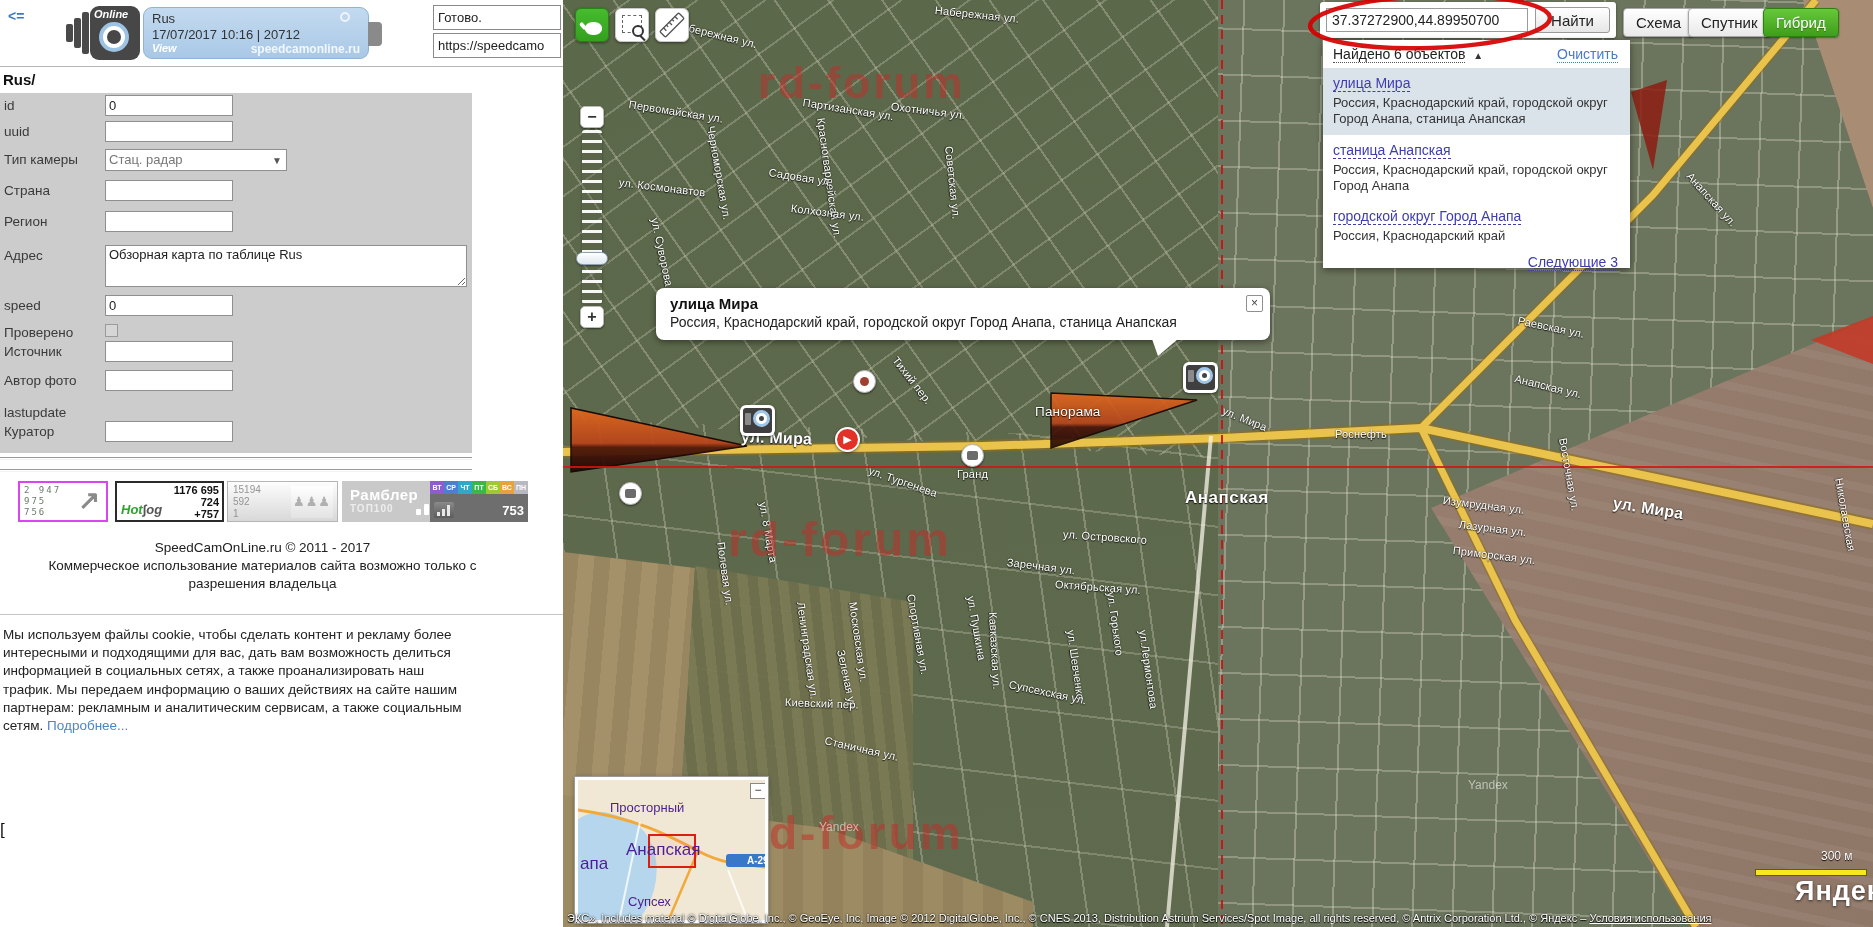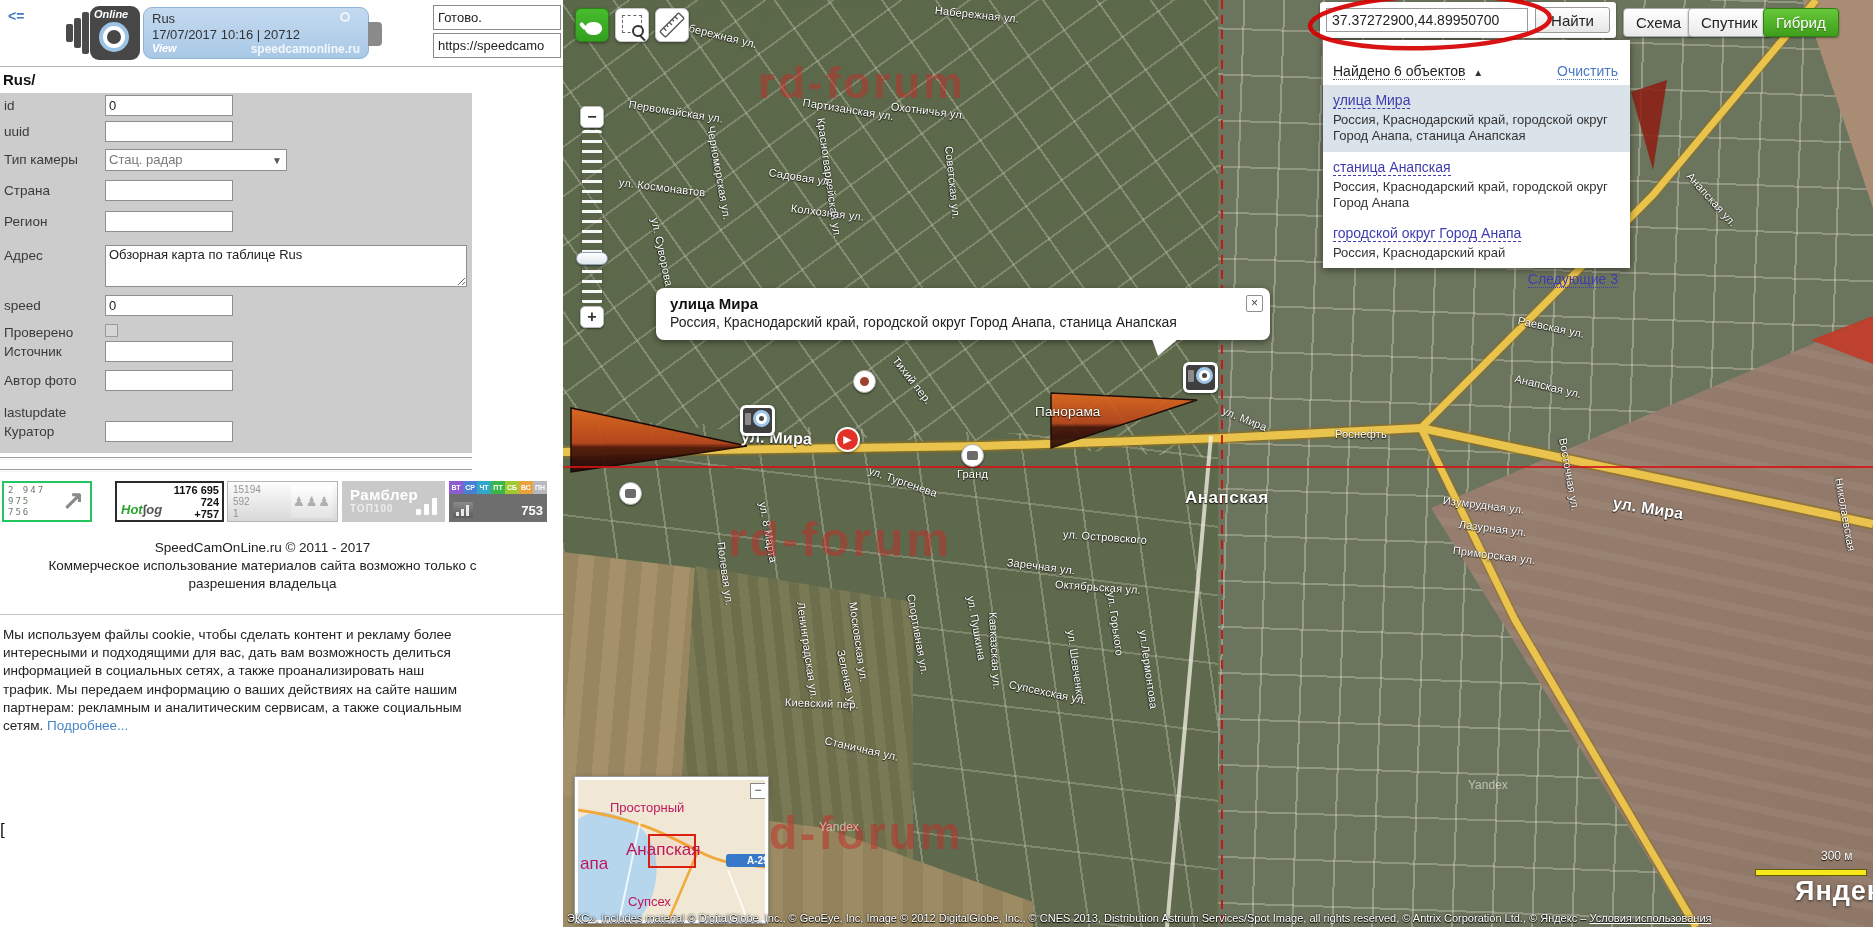--- a/index.html
+++ b/index.html
@@ -35,40 +35,40 @@
 .frow .lbl{position:absolute;left:4px;top:3px;font-size:13.5px;color:#3a3a3a}
 .ti{position:absolute;left:105px;top:0;width:128px;height:21px;border:1px solid #8f8f8f;background:#fff;font-size:13px;padding:0 3px;font-family:"Liberation Sans",sans-serif;color:#222}
 .sel{position:absolute;left:105px;top:0;width:182px;height:22px;border:1px solid #8f8f8f;background:#fff;font-size:13px;color:#777;line-height:20px;padding:0 3px}
 .sel .arr{position:absolute;right:4px;top:1px;font-size:10px;color:#555}
 .ta{position:absolute;left:105px;top:0;width:362px;height:42px;border:1px solid #8f8f8f;background:#fff;font-size:13px;padding:1px 3px;font-family:"Liberation Sans",sans-serif;resize:both;color:#222}
 .cb{position:absolute;left:105px;top:2px;width:13px;height:13px;background:#d6d6d6;border:1px solid #9a9a9a}
 .divline{position:absolute;left:0;width:472px;height:3px;border-top:1px solid #9a9a9a;border-bottom:1px solid #f2f2f2}
 
 .badges{position:absolute;left:2px;top:481px;height:41px;width:560px}
 .badge{position:absolute;top:0;height:41px;display:block;text-decoration:none}
-.b1{left:0;width:90px;background:#fff;border:2px solid #22c55e}
+.b1{left:16px;width:90px;background:#fff;border:2px solid #d946ef}
 .b1 .nums{position:absolute;left:4px;top:2px;font-family:"DejaVu Sans Mono",monospace;font-size:9px;letter-spacing:2px;color:#6b7b6b;line-height:11px}
 .b1 .arr{position:absolute;right:6px;top:2px;font-size:26px;color:#8a8a8a;font-weight:bold}
 .b2{left:113px;width:109px;background:#fff;border:2px solid #2a2a2a}
 .b2 .nums{position:absolute;right:3px;top:1px;text-align:right;font-size:11px;font-weight:bold;color:#111;line-height:12px}
 .b2 .hl{position:absolute;left:4px;bottom:3px;font-size:13px;font-style:italic}
 .b2 .hl .h{color:#2da42d;font-weight:bold}
 .b2 .hl .l{color:#555;font-weight:bold}
 .b3{left:225px;width:111px;background:linear-gradient(#fdfdfd,#d8d8d8);border:1px solid #b5b5b5}
 .b3 .nums{position:absolute;left:5px;top:2px;font-size:10px;color:#949494;line-height:12px}
 .b3 .ppl{position:absolute;right:4px;top:4px;width:42px;height:32px;background:linear-gradient(#fff,#e3e3e3);color:#b0b0b0;font-size:13px;text-align:center;line-height:32px;letter-spacing:1px}
 .b4{left:340px;width:103px;background:#c9c9c9}
 .b4 .r1{position:absolute;left:8px;top:5px;color:#fff;font-size:15px;font-weight:bold;letter-spacing:.5px}
 .b4 .r2{position:absolute;left:8px;top:22px;color:#ededed;font-size:10px;font-weight:bold;letter-spacing:1px}
 .b4 .bars{position:absolute;right:7px;bottom:7px;width:22px;height:18px}
 .b4 .bars i{position:absolute;bottom:0;width:5px;background:#fff;border-radius:1px}
 .b4 .bars i:nth-child(1){left:0;height:6px}
 .b4 .bars i:nth-child(2){left:8px;height:11px}
 .b4 .bars i:nth-child(3){left:16px;height:17px}
-.b5{left:447px;width:98px;background:#6e6e6e}
+.b5{left:428px;width:98px;background:#6e6e6e}
 .b5 .days{position:absolute;left:0;top:0;width:100%;height:13px;display:flex}
 .b5 .day{flex:1;color:#fff;font-size:7px;font-weight:bold;text-align:center;line-height:13px}
 .b5 .val{position:absolute;right:4px;bottom:4px;color:#fff;font-size:13px;font-weight:bold}
 .b5 .chart{position:absolute;left:4px;bottom:4px;width:20px;height:16px;background:linear-gradient(#8a8a8a,#5c5c5c);border-radius:2px}
 .b5 .chart i{position:absolute;bottom:2px;width:3px;background:#e8e8e8}
 .b5 .chart i:nth-child(1){left:3px;height:4px}
 .b5 .chart i:nth-child(2){left:8px;height:7px}
 .b5 .chart i:nth-child(3){left:13px;height:11px}
 .copy{position:absolute;left:0;top:540px;width:525px;text-align:center;font-size:13.5px;color:#222}
 .lic{position:absolute;left:10px;top:557px;width:505px;text-align:center;font-size:13.5px;color:#222;line-height:1.3}
@@ -139,38 +139,38 @@
 .zbtn{position:absolute;left:17px;width:24px;height:22px;border-radius:5px;background:#fff;box-shadow:0 1px 2px rgba(0,0,0,.5);z-index:20;
  font-size:16px;font-weight:bold;color:#333;text-align:center;line-height:20px;border:1px solid #bbb}
 .ladder{position:absolute;left:19px;top:130px;width:20px;height:174px;z-index:20;border-radius:3px;
  background:repeating-linear-gradient(180deg,rgba(255,255,255,.95) 0 3px,rgba(80,90,70,.25) 3px 10px);box-shadow:0 0 3px rgba(0,0,0,.35)}
 .thumb{position:absolute;left:13px;top:252px;width:32px;height:13px;background:linear-gradient(#fff,#dfe8f0);border:1px solid #8fa0b0;border-radius:7px;z-index:21;box-shadow:0 1px 2px rgba(0,0,0,.4)}
 
 .topbox{position:absolute;left:757px;top:2px;width:296px;height:36px;background:#fff;border-radius:3px;box-shadow:0 1px 3px rgba(0,0,0,.4);z-index:30}
 .sinput{position:absolute;left:6px;top:6px;width:202px;height:24px;border:1px solid #9a9a9a;font-size:14px;padding:0 5px;font-family:"Liberation Sans",sans-serif;color:#222}
 .findbtn{position:absolute;left:215px;top:5px;width:75px;height:26px;background:linear-gradient(#fff,#e6e6e6);border:1px solid #9a9a9a;border-radius:3px;font-size:15px;color:#222;font-family:"Liberation Sans",sans-serif}
 .dropdown{position:absolute;left:760px;top:40px;width:307px;height:228px;background:#fff;box-shadow:0 2px 7px rgba(0,0,0,.45);z-index:30}
-.foundrow{display:flex;justify-content:space-between;padding:23px 12px 5px 10px;font-size:14px}
+.foundrow{display:flex;justify-content:space-between;padding:6px 12px 5px 10px;font-size:14px}
 .foundlink{color:#222;border-bottom:1px dotted #555;text-decoration:none}
 .foundarr{font-size:10px;color:#333;margin-left:4px}
 .clearlink{color:#4a78c8;border-bottom:1px dotted #4a78c8;text-decoration:none;font-size:14px}
 .result{padding:6px 10px 7px}
 .result.active{background:#dbe3ea}
 .rtitle{color:#3f3dae;font-size:14px;border-bottom:1px dashed #3f3dae;text-decoration:none}
 .rdesc{font-size:13px;color:#333;line-height:1.25;margin-top:3px}
 .nextlink{display:block;text-align:right;padding:3px 12px 8px;font-size:14px;color:#3f3dae;text-decoration:none}
 .nextlink span{border-bottom:1px dotted #3f3dae}
 
 .lbtn{position:absolute;top:8px;height:29px;border-radius:4px;background:linear-gradient(#fff,#e9e9e9);border:1px solid #a8a8a8;
  box-shadow:0 1px 2px rgba(0,0,0,.4);font-size:15px;color:#222;z-index:30;font-family:"Liberation Sans",sans-serif;padding:0 12px}
 .lbtn.green{background:linear-gradient(#66c83a,#3f9e1a);color:#fff;border-color:#2e7f10;text-shadow:0 1px 1px rgba(0,0,0,.35)}
 
 .minimap{position:absolute;left:12px;top:777px;width:193px;height:146px;border:3px solid #fff;outline:1px solid #9a9a9a;background:#f0e8d4;overflow:hidden;z-index:25;box-shadow:0 1px 5px rgba(0,0,0,.4)}
 .mm-water{position:absolute;left:-28px;top:34px;width:105px;height:130px;background:#b5d6ec;border-radius:45% 55% 60% 40%;transform:rotate(16deg)}
-.mm-label{position:absolute;color:#be185d;white-space:nowrap}
+.mm-label{position:absolute;color:#4c1d95;white-space:nowrap}
 .mm-badge{position:absolute;left:148px;top:74px;background:#3878c8;color:#fff;font-size:10px;font-weight:bold;padding:1px 21px;border-radius:3px}
 .mm-rect{position:absolute;left:70px;top:54px;width:48px;height:34px;border:2px solid #dc1d12;background:rgba(255,70,50,.06)}
 .mm-collapse{position:absolute;left:172px;top:3px;width:16px;height:16px;background:#fff;border:1px solid #888;font-size:12px;line-height:13px;text-align:center;color:#333}
 
 .scaletxt{position:absolute;left:1258px;top:849px;font-size:12px;color:#fff;text-shadow:0 1px 1px #000;z-index:40}
 .scalebar{position:absolute;left:1192px;top:869px;width:112px;height:7px;background:#f7e71b;border:1px solid #5f5f00;z-index:40}
 .ylogo{position:absolute;left:1232px;top:876px;font-size:27px;font-weight:bold;color:#fff;text-shadow:0 1px 3px rgba(0,0,0,.65);z-index:40;letter-spacing:1px}
 .attr{position:absolute;left:4px;right:2px;bottom:3px;font-size:11px;color:#fff;text-shadow:0 1px 1px #000,0 0 2px #000;white-space:nowrap;overflow:hidden;z-index:41}
 .attr a{color:#fff;}
 .annot{position:absolute;left:0;top:0;z-index:60;pointer-events:none}

